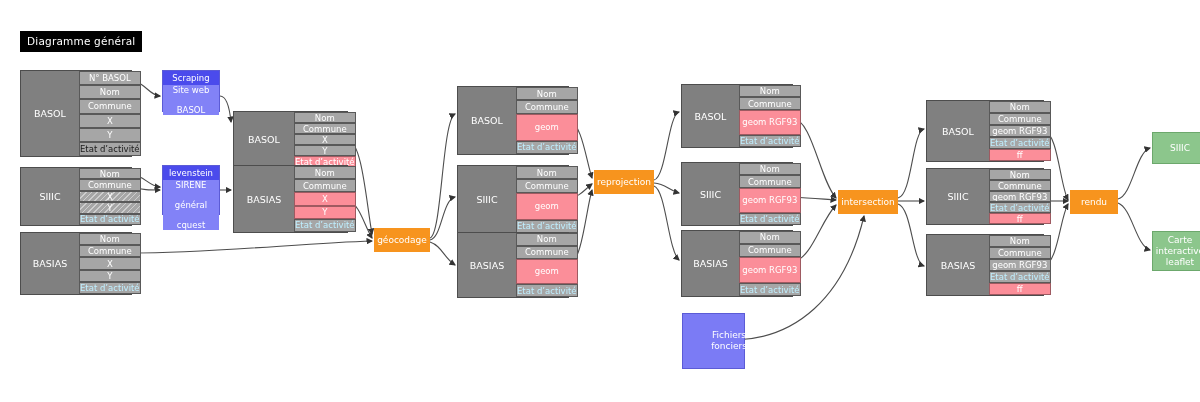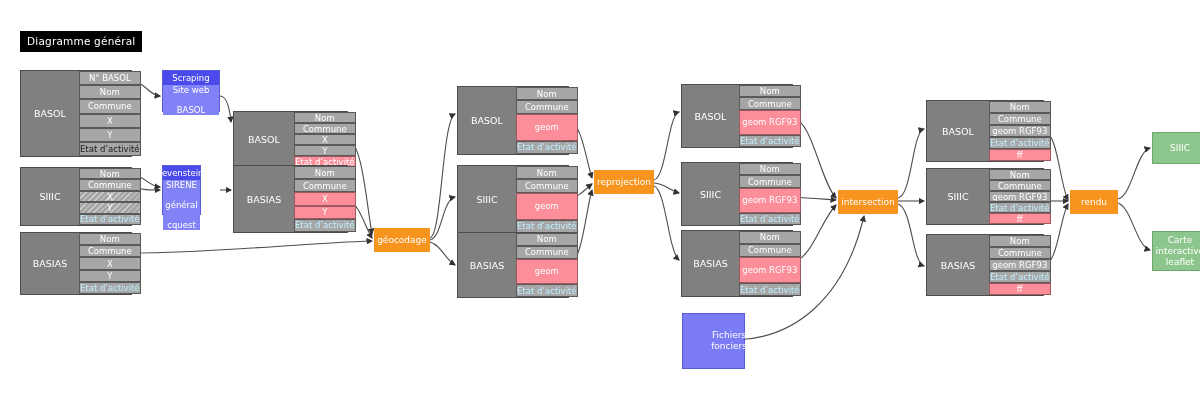--- a/index.html
+++ b/index.html
@@ -232,21 +232,21 @@
       <div class="box orange" style="left: 824px; top: 190px; width: 60px; height: 24px;">intersection</div>
       <div class="box orange" style="left: 1056px; top: 190px; width: 48px; height: 24px;">rendu</div>
       <div class="proc" style="left: 148px; top: 70px; width: 58px; height: 42px;">
         <div class="hd">Scraping</div>
         <div class="bd" style="flex-direction: column;">
           <span>Site web</span>
           <br>
           <span>BASOL</span>
         </div>
       </div>
-      <div class="proc" style="left: 148px; top: 165px; width: 39px; height: 50px;">
+      <div class="proc" style="left: 148px; top: 165px; width: 58px; height: 50px;">
         <div class="hd">levenstein</div>
         <div class="bd" style="flex-direction: column;">
           <span>SIRENE</span>
           <br>
           <span>général</span>
           <br>
           <span>cquest</span>
         </div>
       </div>
       <div class="box violet" style="left: 668px; top: 313px; width: 63px; height: 56px; padding-left: 32px;">

